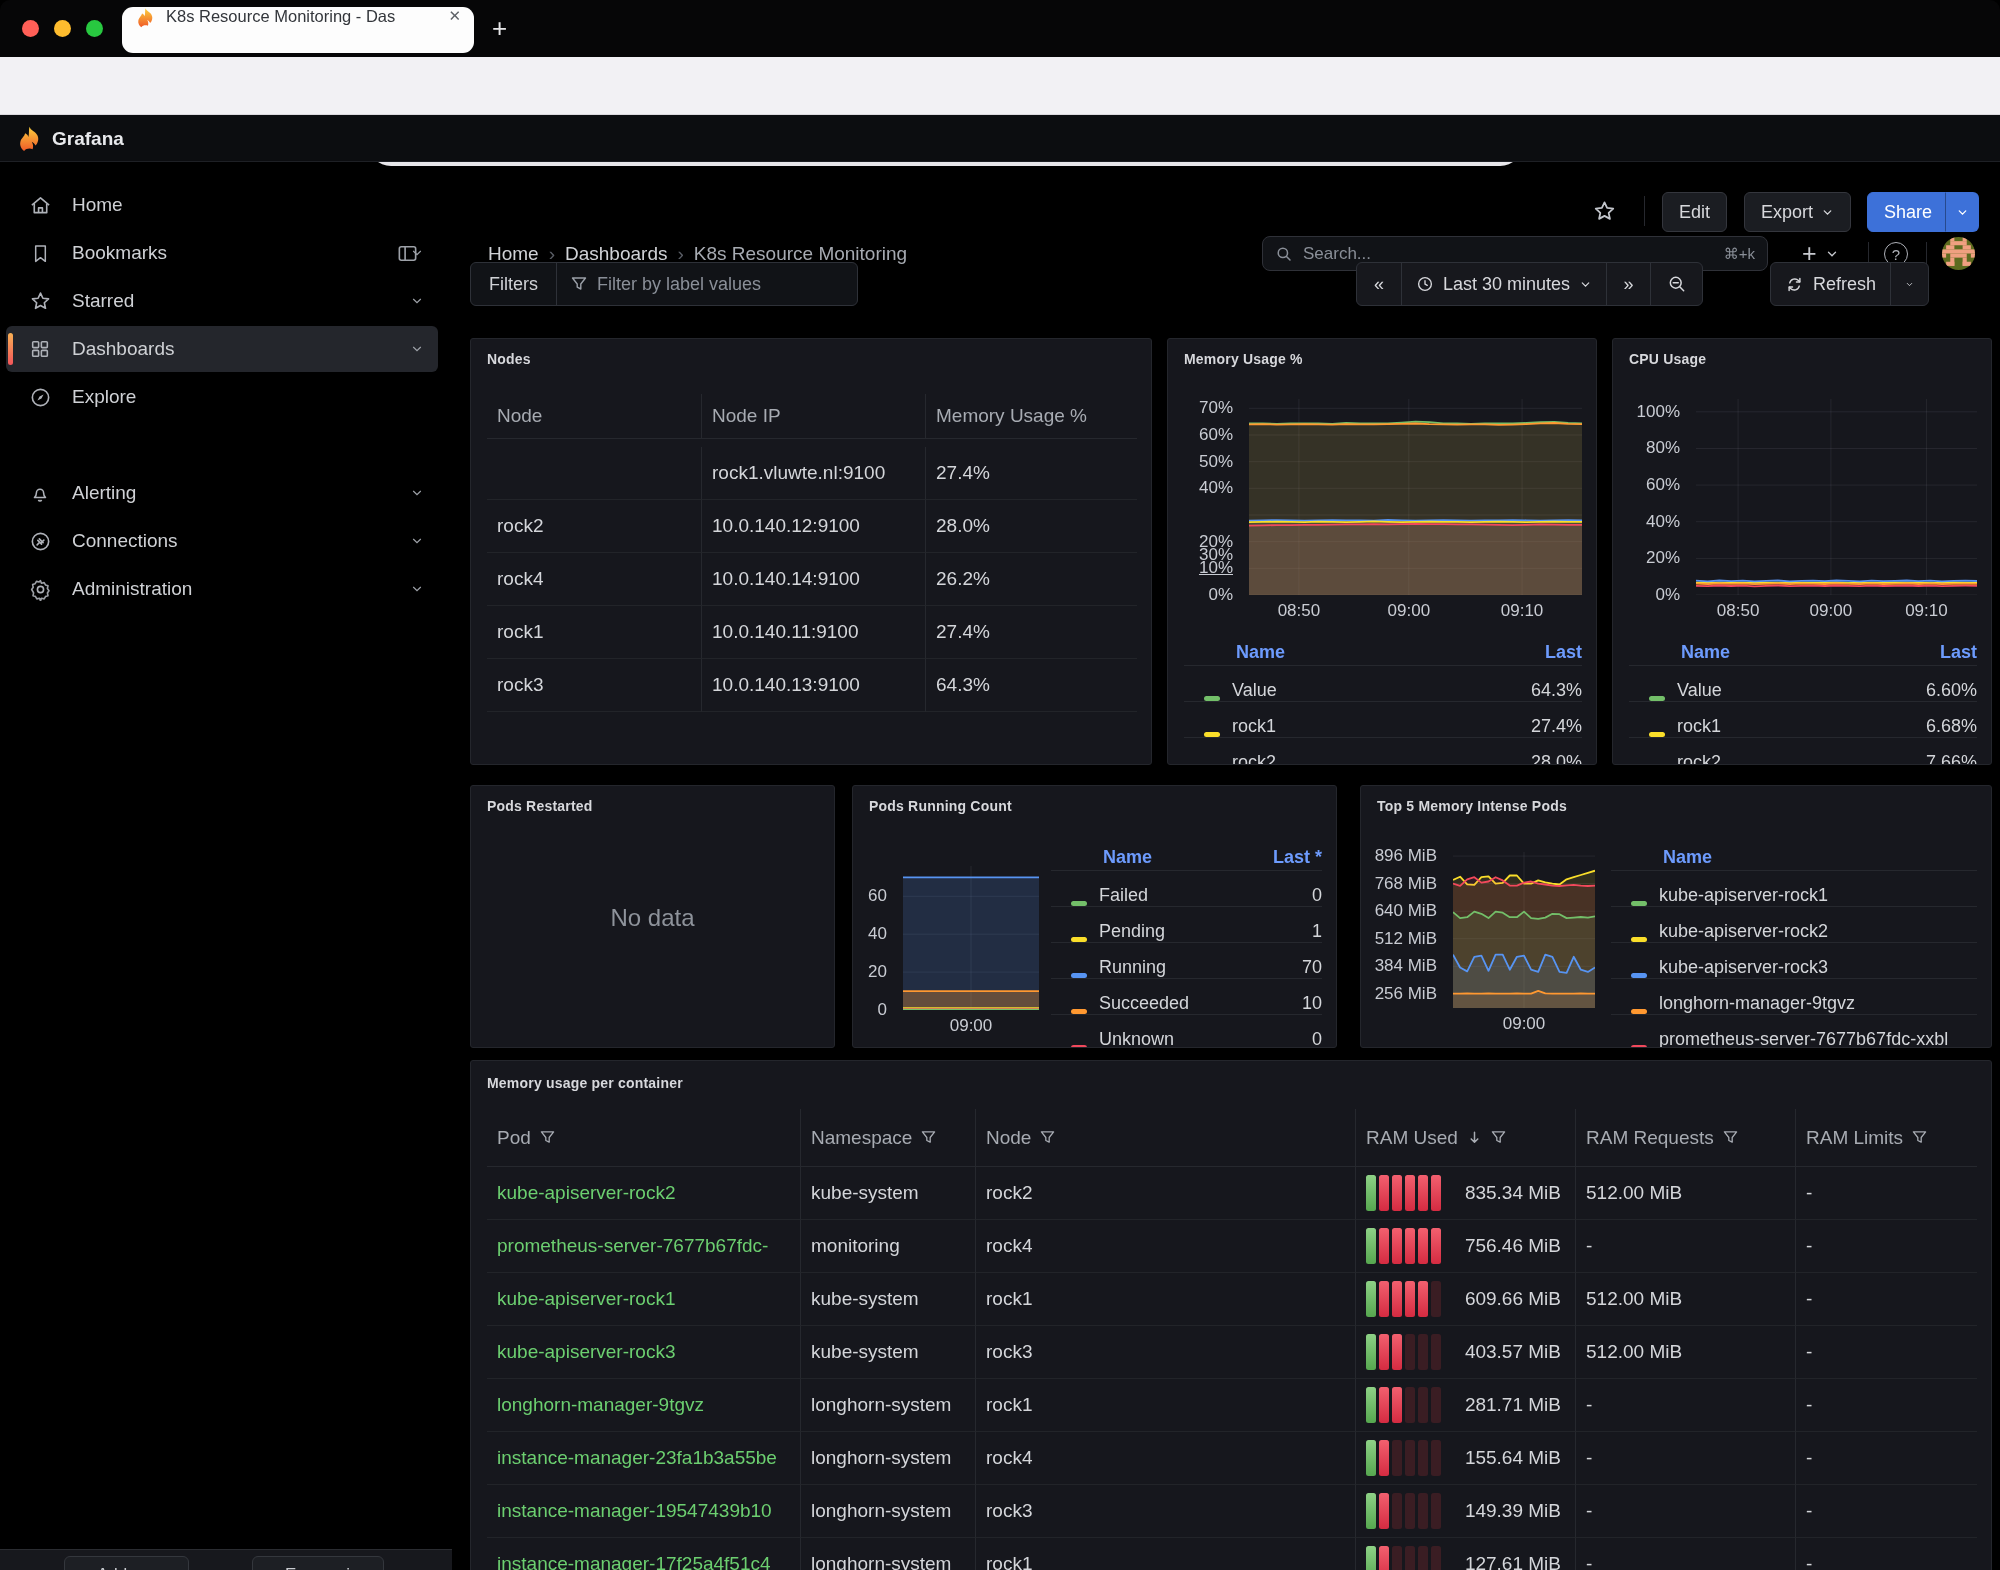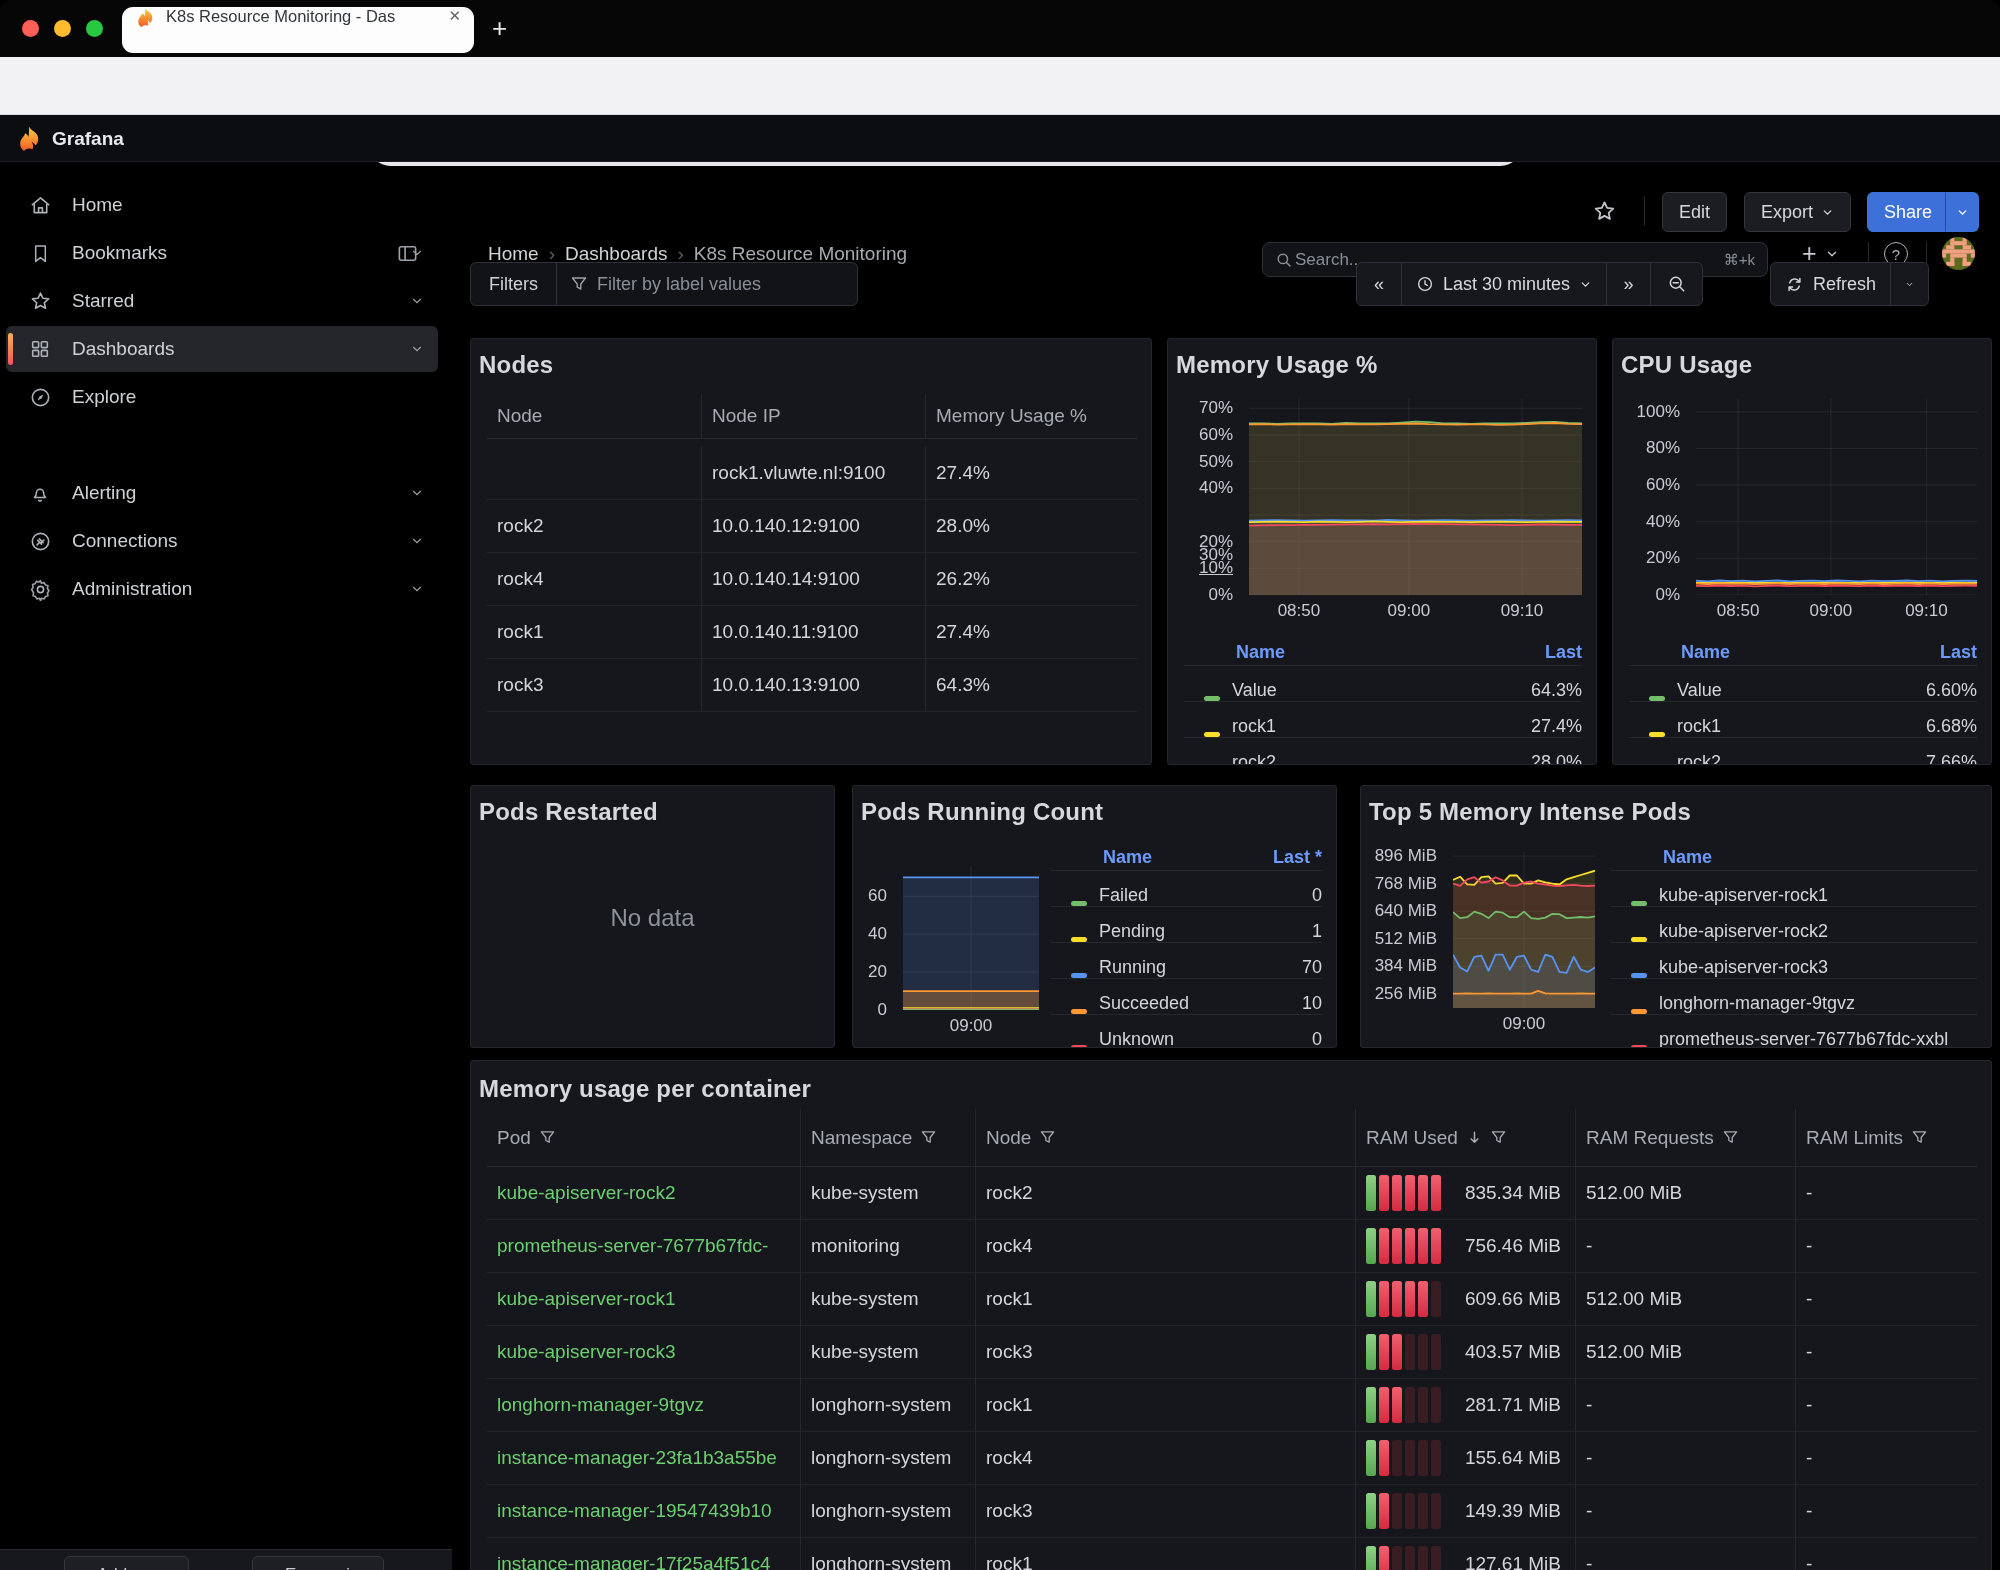--- a/index.html
+++ b/index.html
@@ -17,21 +17,21 @@
 .tbi{position:absolute;top:74px;color:#46494e}
 #urlbar{position:absolute;left:368px;top:63px;width:1155px;height:46px;background:#e8e7eb;border-radius:23px;display:flex;align-items:center;padding:0 18px;gap:12px}
 #urlbar .url{font-size:17.5px;color:#26282d;white-space:nowrap;overflow:hidden;flex:1}
 .vsep-l{width:1px;height:24px;background:#c7c6cb}
 
 #masthead{position:absolute;left:0;top:115px;width:2000px;height:47px;background:#0c0d10;border-bottom:1px solid #1e2025}
 #brand{position:absolute;left:52px;top:13px;font-size:19px;font-weight:700;color:#e8e9ec}
 .crumb{font-size:19px;color:#d0d2d6}
 .crumb.dim{color:#a6aab1}
 .crumb-sep{font-size:19px;color:#5a5e66;padding:0 10px}
-#gsearch{position:absolute;left:1262px;top:127px;width:506px;height:35px;background:#111317;border:1px solid #2f3138;border-radius:8px;display:flex;align-items:center;padding:0 12px;gap:2px}
+#gsearch{position:absolute;left:1262px;top:121px;width:506px;height:35px;background:#111317;border:1px solid #2f3138;border-radius:8px;display:flex;align-items:center;padding:0 12px;gap:10px}
 #gsearch .ph{font-size:17px;color:#8a8f98;flex:1}
 #gsearch .kbd{font-size:15px;color:#8a8f98}
 .mh-sep{position:absolute;top:127px;width:1px;height:24px;background:#26282e}
 #qmark{position:absolute;left:1884px;top:127px;width:24px;height:24px;border:1.6px solid #aeb1b8;border-radius:50%;color:#aeb1b8;font-size:15px;display:flex;align-items:center;justify-content:center}
 
 .sb-item{position:absolute;left:6px;width:432px;height:46px;display:flex;align-items:center;padding:0 14px 0 22px;gap:20px;border-radius:6px;color:#cfd1d5;font-size:19px}
 .sb-item .ic{color:#aeb1b8;width:24px;display:flex;justify-content:center}
 .sb-item .lb{flex:1}
 .sb-item .chev{color:#9da1a8}
 .sb-item.active{background:#24262c}
@@ -42,21 +42,21 @@
 
 #filtergrp{position:absolute;left:470px;top:262px;height:44px;display:flex;border:1px solid #2e3138;border-radius:6px;background:#111317}
 #filtergrp .cell1{display:flex;align-items:center;padding:0 18px;font-size:18px;color:#d0d2d6;border-right:1px solid #2e3138}
 #filtergrp .cell2{display:flex;align-items:center;gap:10px;width:300px;padding:0 14px;color:#9ba0a8}
 #filtergrp .ph{font-size:18px;color:#8a8f98}
 .tgrp{position:absolute;top:262px;height:44px;display:flex;border:1px solid #2e3138;border-radius:6px;background:#17181d;color:#d7d8dc}
 .tgrp .tc{display:flex;align-items:center;justify-content:center;gap:9px;padding:0 14px;border-left:1px solid #2e3138;font-size:18px}
 .tgrp .tc:first-child{border-left:none}
 
 .panel{position:absolute;background:#16171d;border:1px solid #24262c;border-radius:3px;overflow:hidden}
-.ptitle{position:absolute;left:8px;top:12px;font-size:24px;font-weight:700;color:#d7d8dc;letter-spacing:.2px;white-space:nowrap}
+.ptitle{position:absolute;left:16px;top:12px;font-size:14px;font-weight:700;color:#d7d8dc;letter-spacing:.2px;white-space:nowrap}
 .nodata{position:absolute;left:0;right:0;text-align:center;font-size:24px;color:#8e939b}
 
 .yaxis{position:absolute}
 .ytick{position:absolute;right:8px;transform:translateY(-50%);font-size:17px;color:#c9ccd3;white-space:nowrap}
 .xaxis{position:absolute}
 .xaxis span{position:absolute;transform:translateX(-50%);font-size:17px;color:#c9ccd3;white-space:nowrap}
 .plot{position:absolute}
 
 .legend{position:absolute;overflow:hidden}
 .lg-h{display:flex;align-items:center;height:26px;padding-left:52px}

